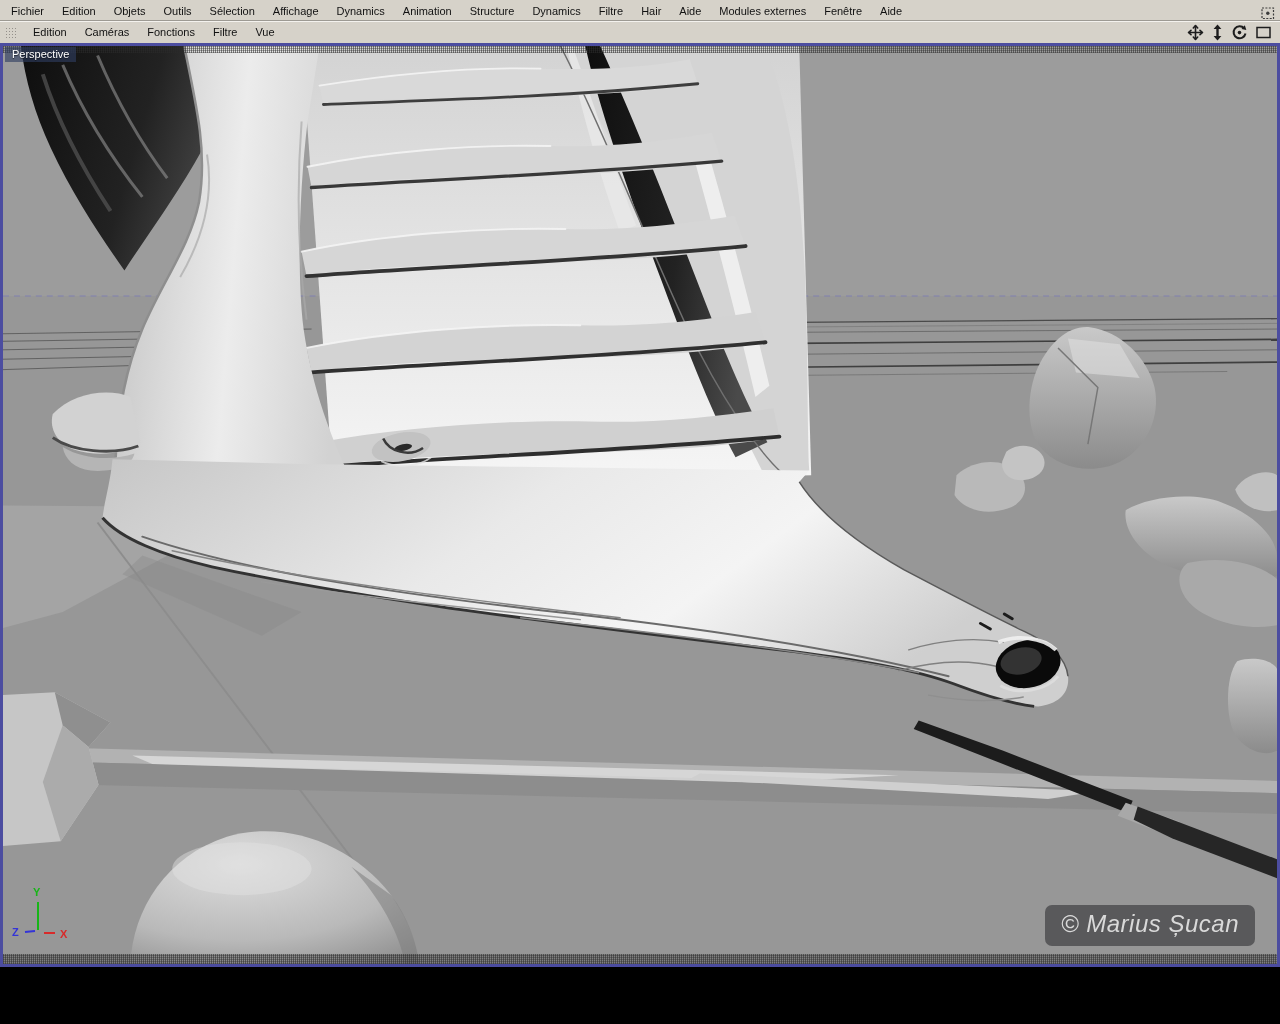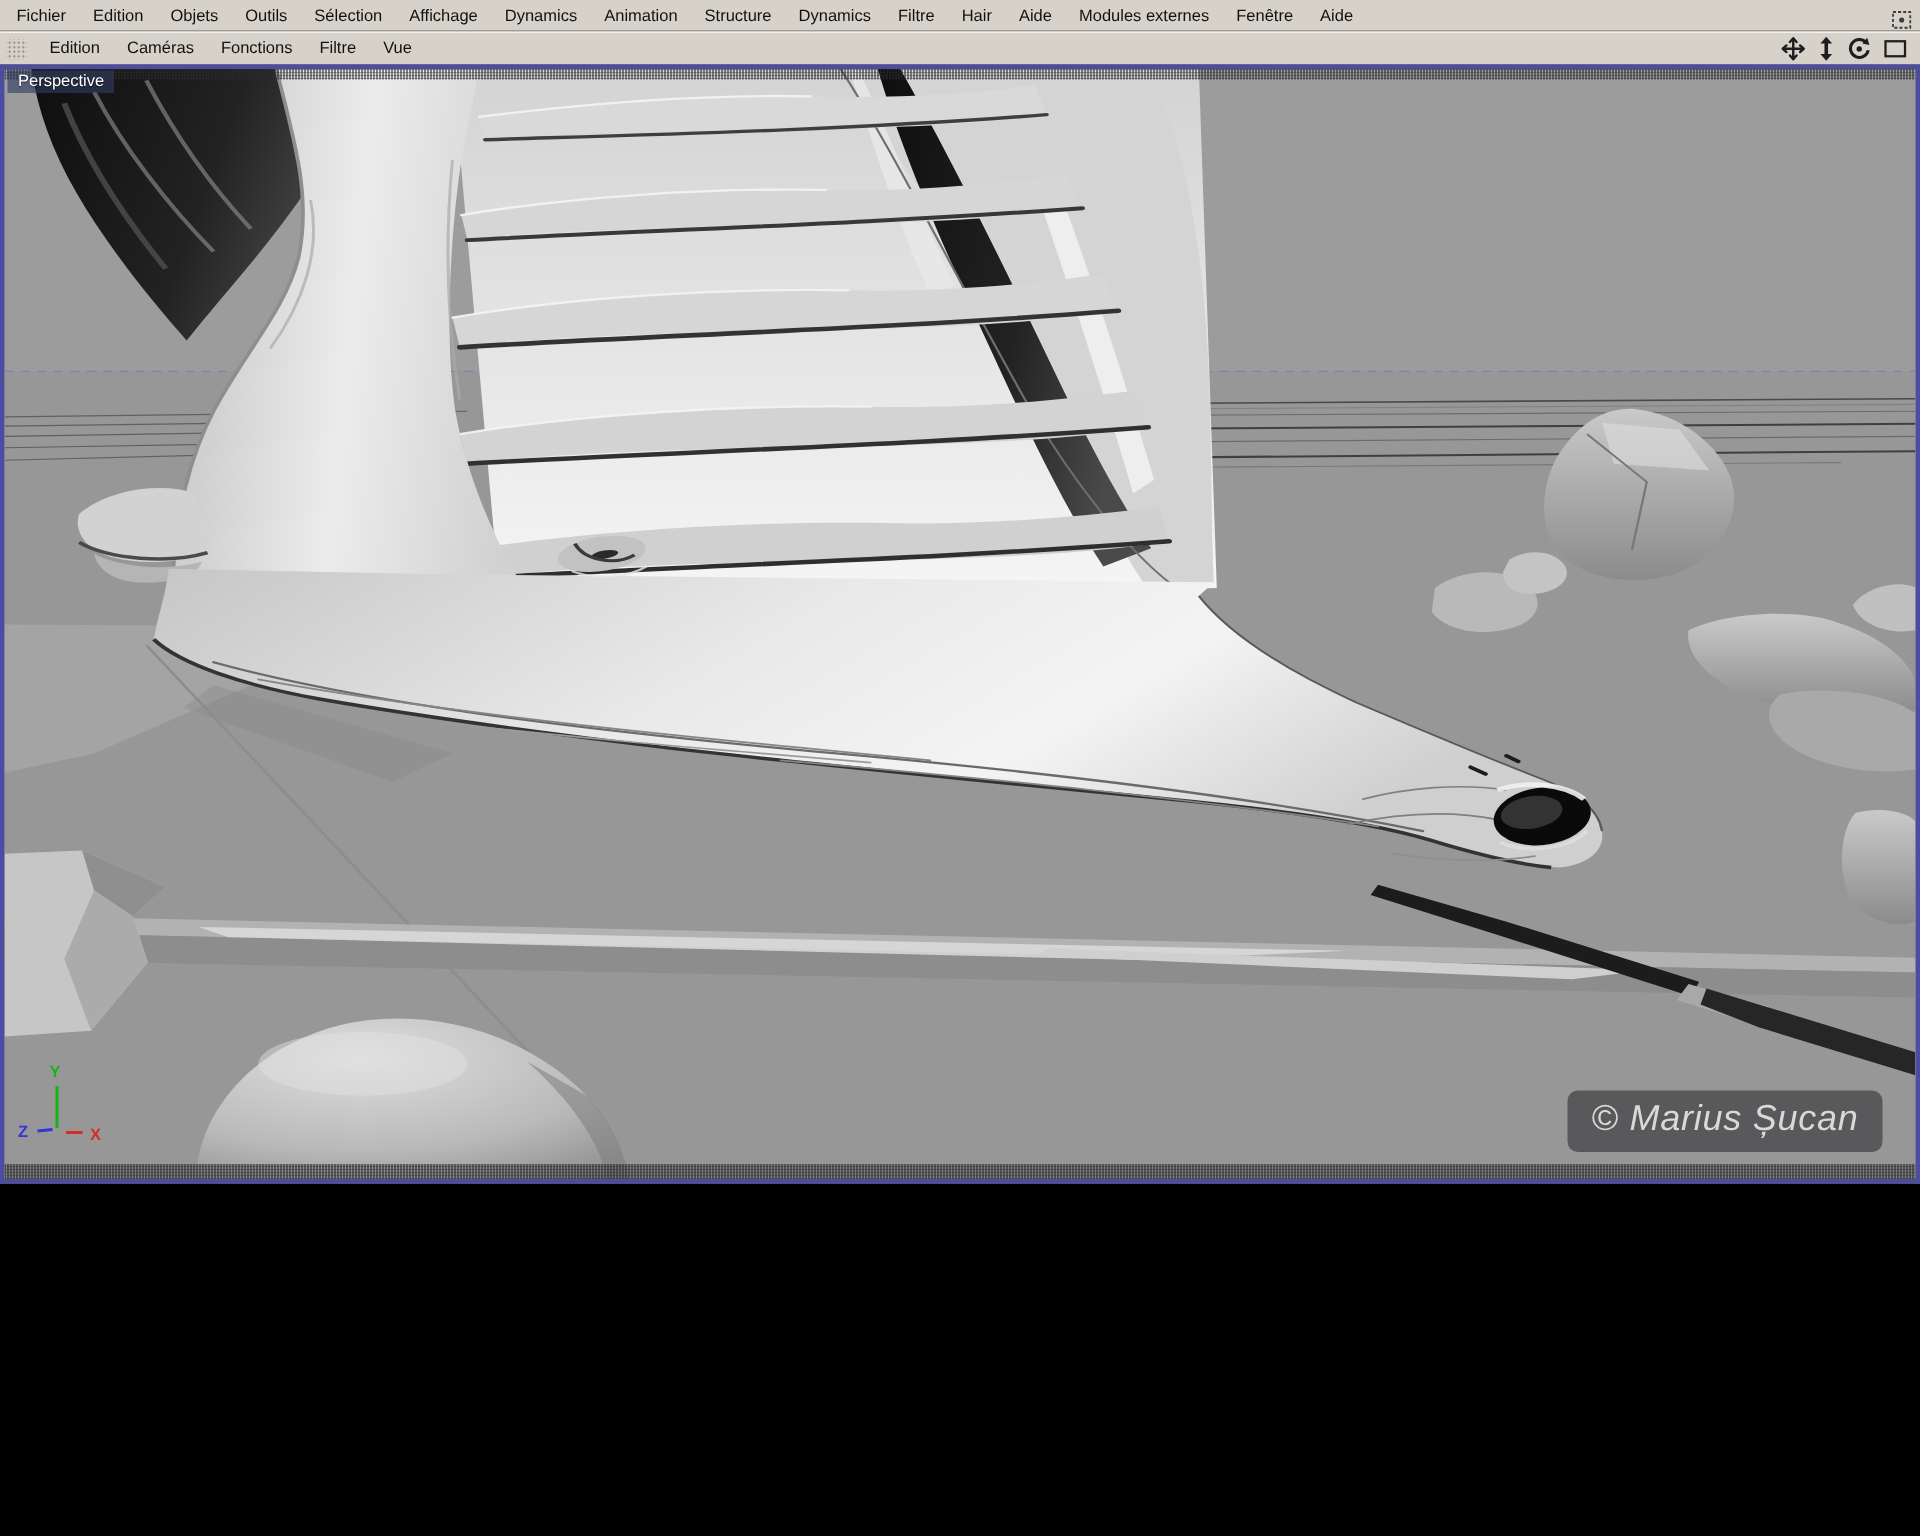--- a/index.html
+++ b/index.html
@@ -37,21 +37,21 @@
     background-image:radial-gradient(#94908a 34%, transparent 36%);
     background-size:3px 3px;background-position:1px 1px;
   }
   .vp-toolbar .spacer{flex:1;}
   .vp-icons{display:flex;align-items:center;gap:7px;margin-right:8px;}
   .vp-icons svg{display:block;}
 
   
   .viewport{
     position:relative;
-    height:746px;
+    height:924px;
     border:3px solid var(--viewport-border);
     background:var(--scene-bg);
     overflow:hidden;
   }
   .canvas{position:absolute;inset:0;}
   .canvas svg{display:block;width:100%;height:100%;}
 
   .dither{
     position:absolute;left:0;right:0;pointer-events:none;
     background-image:

